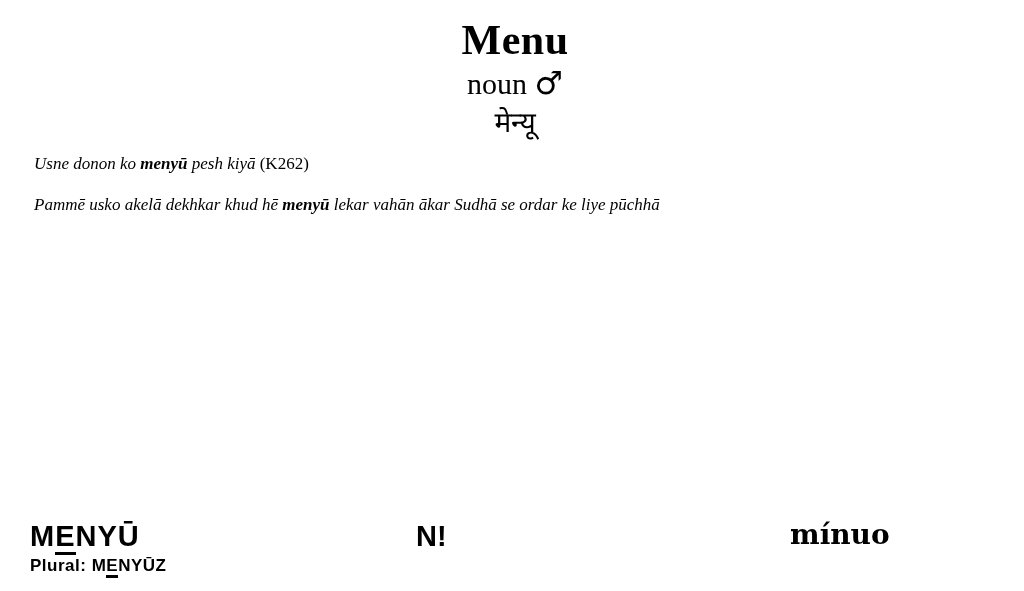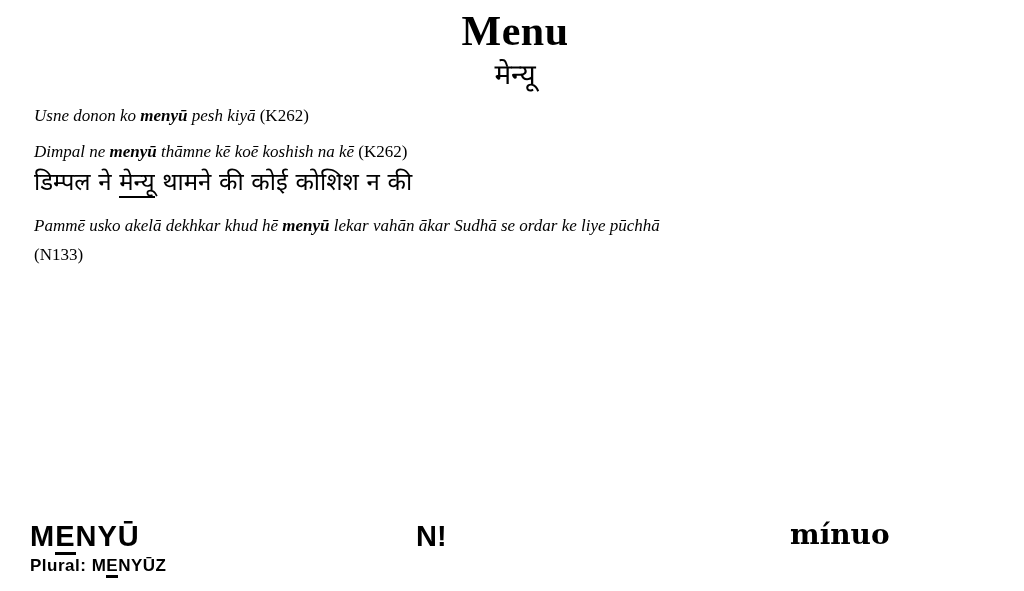--- a/index.html
+++ b/index.html
@@ -7,21 +7,21 @@
   body {
     background: #ffffff;
     color: #000000;
     font-family: "Liberation Serif", serif;
     overflow: hidden;
   }
   .page {
     position: relative;
     width: 1024px;
     height: 591px;
-    padding: 7px 28px 0 34px;
+    padding: 16px 28px 0 34px;
   }
   
   .header { text-align: center; }
   .title {
     font-family: "Liberation Serif", serif;
     font-weight: bold;
     font-size: 42px;
     line-height: 48px;
     letter-spacing: 0.5px;
   }
@@ -102,40 +102,37 @@
     letter-spacing: 0.5px;
   }
 </style>
 </head>
 <body>
 
 <div class="page">
 
   <div class="header">
     <div class="title">Menu</div>
+    <div class="pos-line"><span>noun</span> <span class="gender">♂</span></div>
     <div class="headword-hindi">मेन्यू</div>
   </div>
 
   <div class="entries">
 
     <div class="entry">
       <div class="translit"><span>Usne donon ko </span><span class="bold">menyū</span><span> pesh kiyā </span><span class="ref">(K262)</span></div>
     </div>
 
-    <div class="entry">
-      <div class="translit"><span>Dimpal ne </span><span class="bold">menyū</span><span> thāmne kē koē koshish na kē </span><span class="ref">(K262)</span></div>
-      <div class="hindi-line"><span>डिम्पल ने </span><span class="uword">मेन्यू</span><span> थामने की कोई कोशिश न की</span></div>
-    </div>
 
     <div class="entry">
     </div>
 
 
     <div class="entry wrapped">
-      <div class="translit"><span>Pammē usko akelā dekhkar khud hē </span><span class="bold">menyū</span><span> lekar vahān ākar Sudhā se ordar ke liye pūchhā</span><span class="ref">(N133)</span></div>
+      <div class="translit"><span>Pammē usko akelā dekhkar khud hē </span><span class="bold">menyū</span><span> lekar vahān ākar Sudhā se ordar ke liye pūchhā</span></div>
     </div>
 
   </div>
 
   <div class="footer">
     <div class="caps"><span>M</span><span class="eund">E</span><span>NYŪ</span></div>
     <div class="grammar">N!</div>
     <div class="gothic">mínuo</div>
     <div class="plural-line"><span>Plural: </span><span>M</span><span class="eund">E</span><span>NYŪZ</span></div>
   </div>

